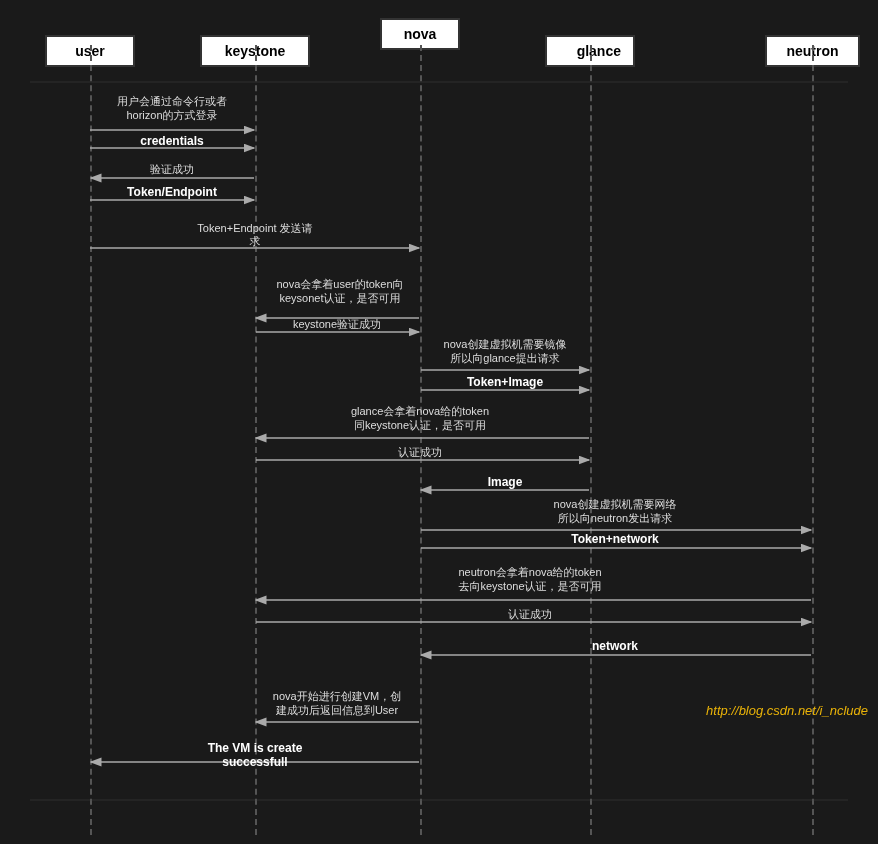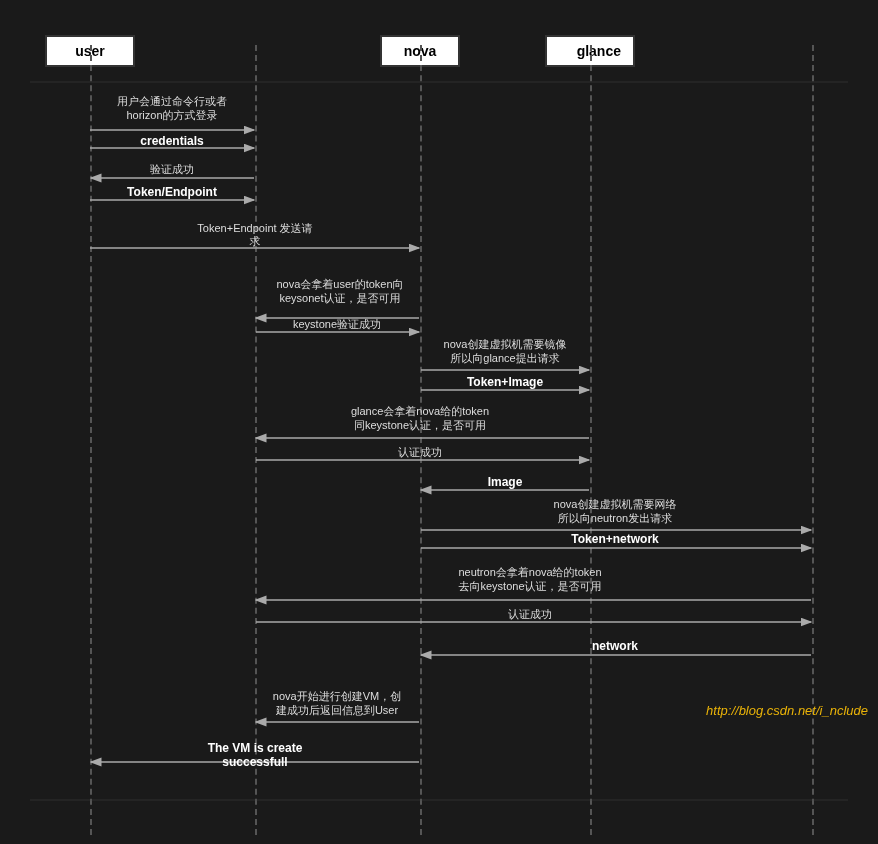--- a/index.html
+++ b/index.html
@@ -50,22 +50,24 @@
       color: #eab308;
       font-style: italic;
     }
   </style>
 </head>
 <body>
 
 <div class="diagram-container">
 
   <div class="actor-box" style="left:45px; top:35px; min-width:90px;">user</div>
-  <div class="actor-box" style="left:380px; top:35px; min-width:80px;">nova</div>
+  <div class="actor-box" style="left:200px; top:35px; min-width:110px;">keystone</div>
+  <div class="actor-box" style="left:380px; top:18px; min-width:80px;">nova</div>
   <div class="actor-box" style="left:545px; top:35px; min-width:90px;text-align:right;">glance</div>
+  <div class="actor-box" style="left:765px; top:35px; min-width:95px;">neutron</div>
 
   <div class="lifeline" style="left:90px;"></div>
   <div class="lifeline" style="left:255px;"></div>
   <div class="lifeline" style="left:420px;"></div>
   <div class="lifeline" style="left:590px;"></div>
   <div class="lifeline" style="left:812px;"></div>
 
   <svg width="878" height="844" style="position:absolute;top:0;left:0;">
 
     <defs>

